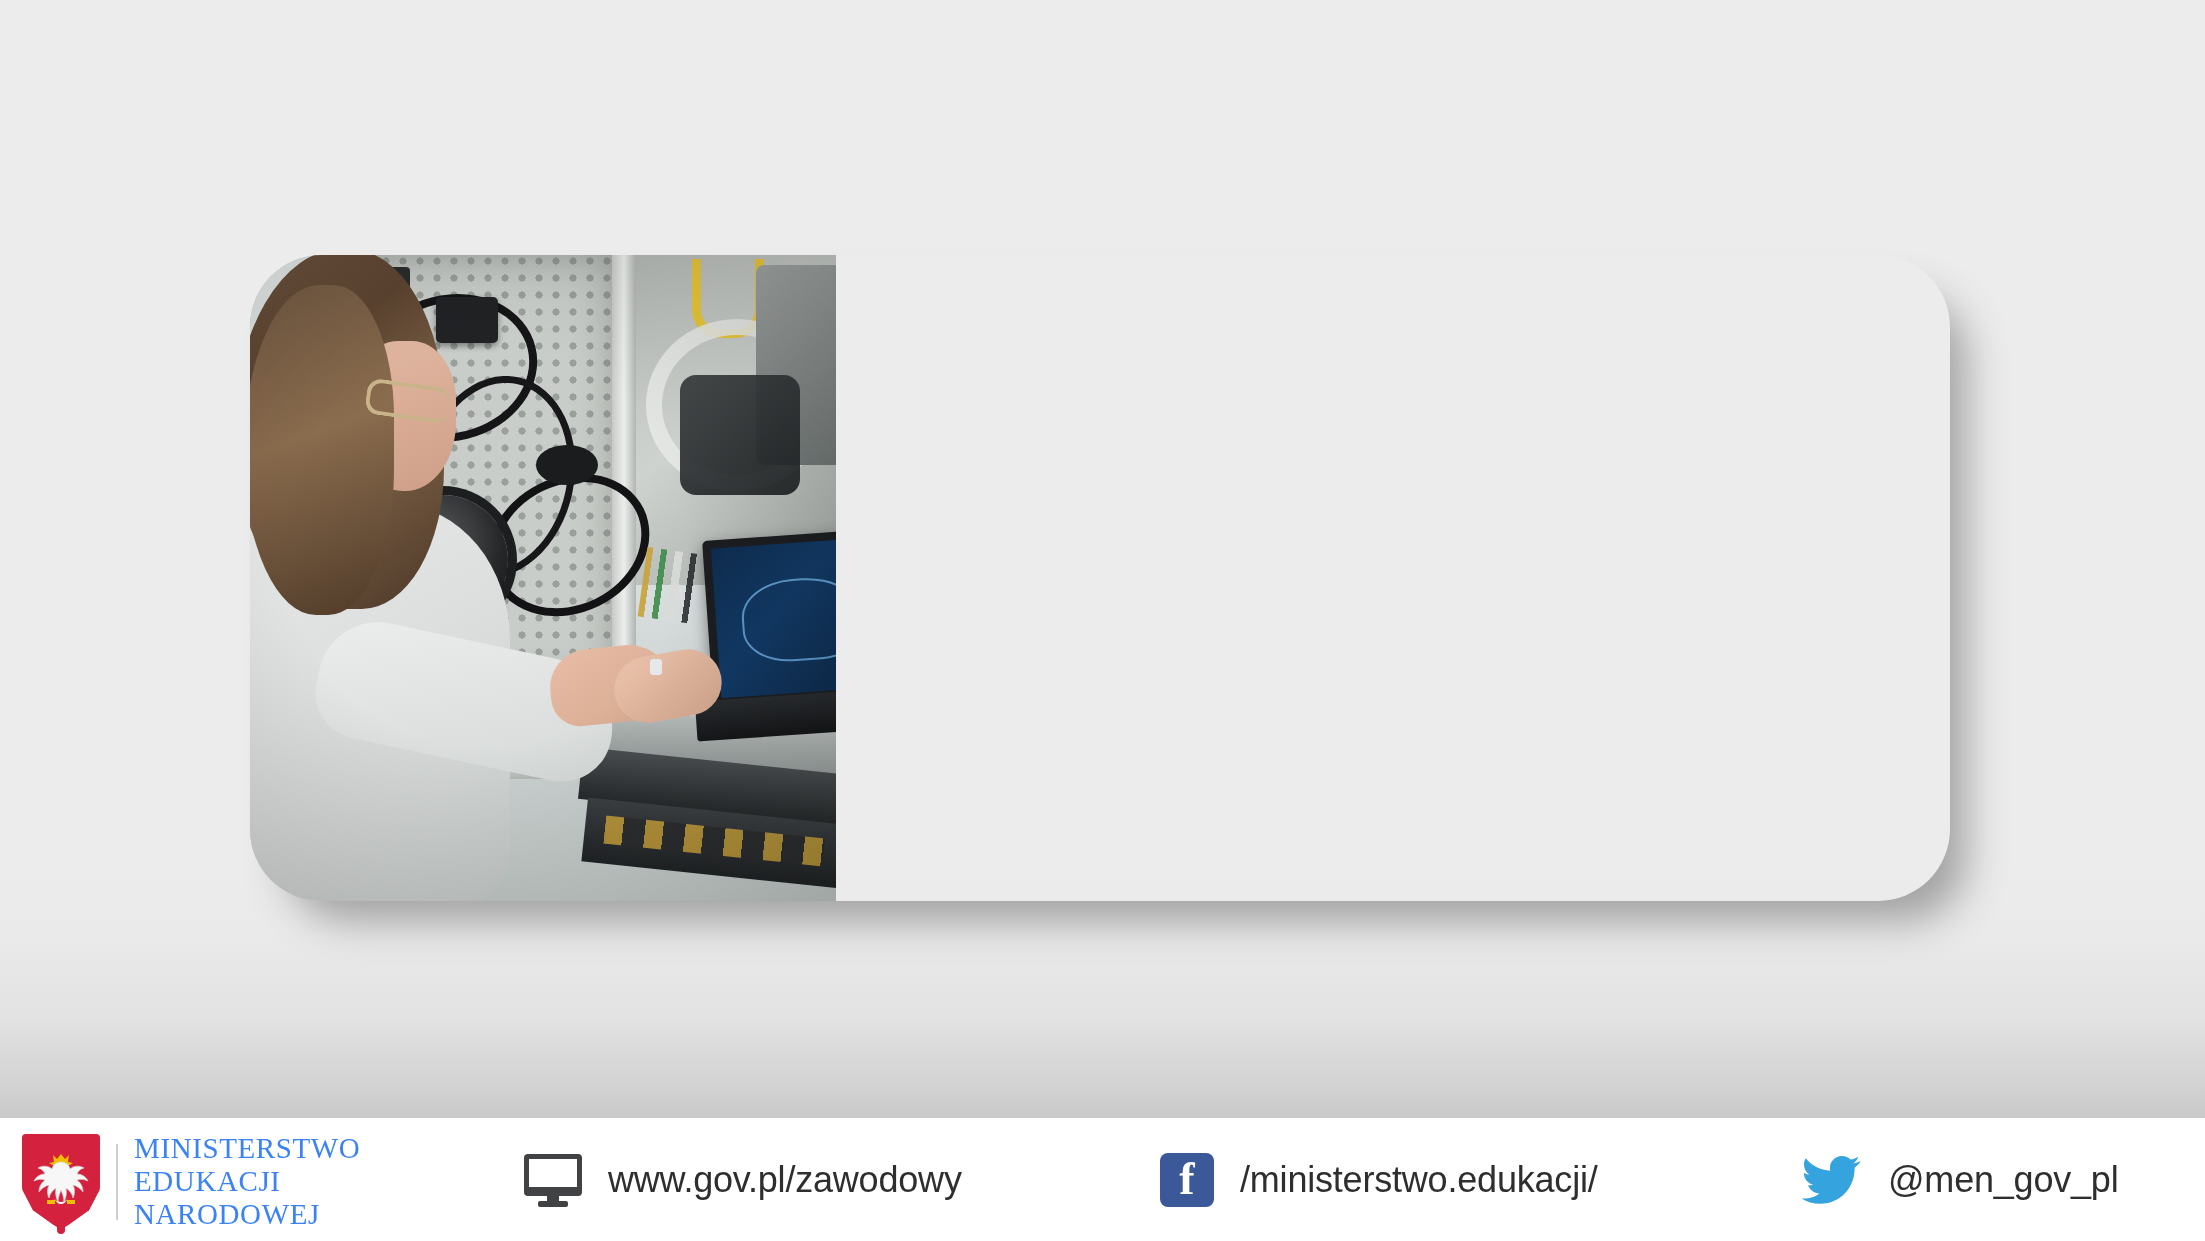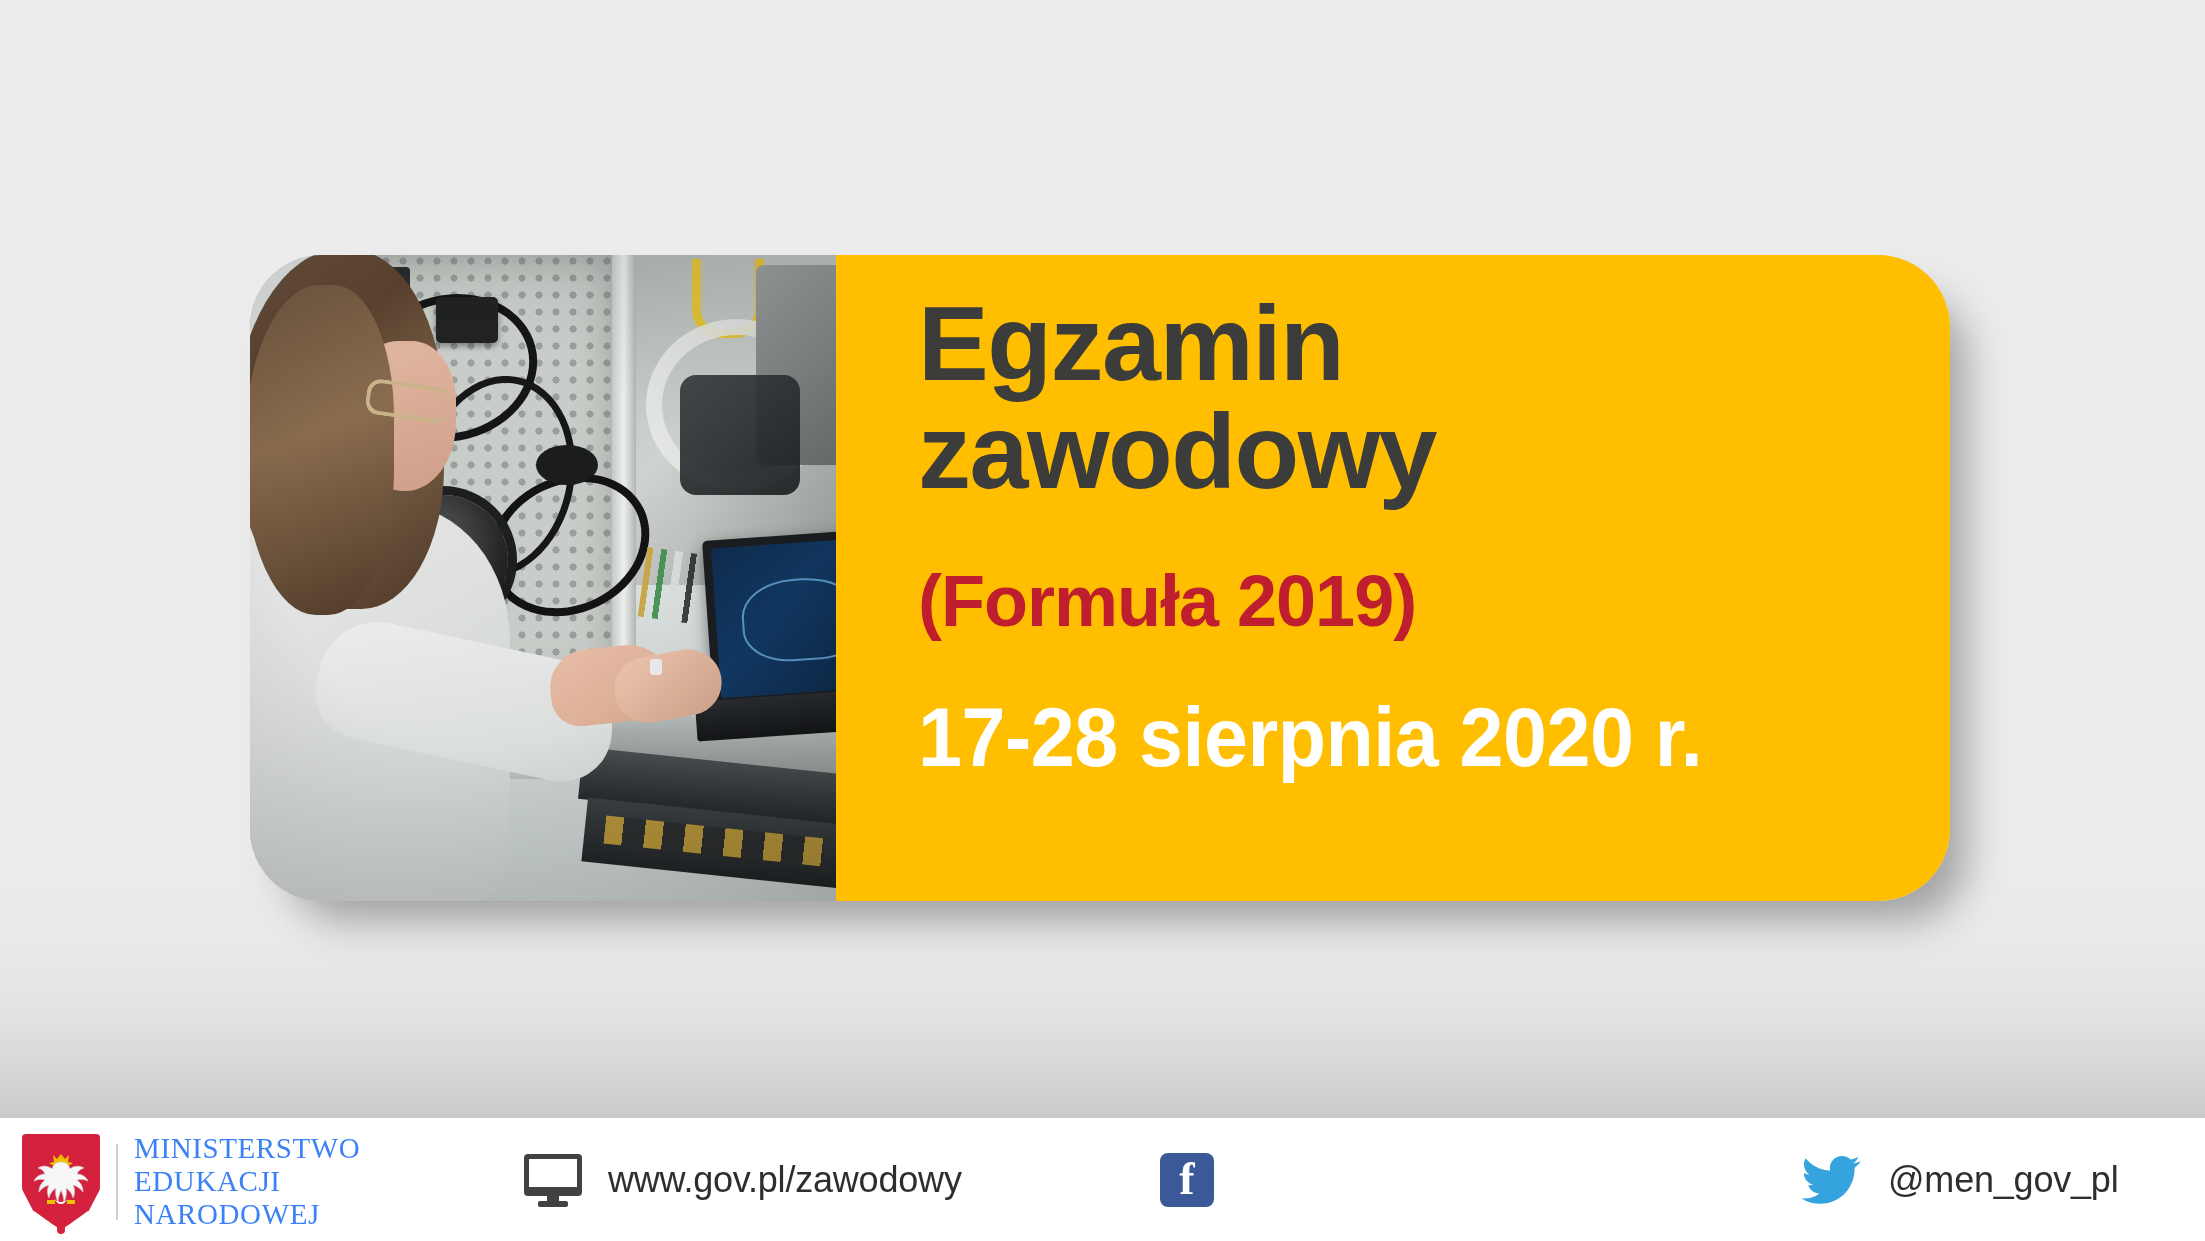--- a/index.html
+++ b/index.html
@@ -188,30 +188,20 @@
       <div class="ph photo-hand"></div>
       <div class="ph photo-hand2"></div>
       <div class="ph photo-ring"></div>
       <div class="ph photo-hair"></div>
       <div class="ph photo-face"></div>
       <div class="ph photo-hair2"></div>
       <div class="ph photo-glasses"></div>
       <div class="ph photo-vignette"></div>
     </div>
 
-    <div class="card-panel">
-      <div class="panel-inner">
-        <div class="head">
-          <span class="l1">Egzamin</span>
-          <span class="l2">zawodowy</span>
-        </div>
-        <div class="sub">(Formuła 2019)</div>
-        <div class="date">17-28 sierpnia 2020 r.</div>
-      </div>
-    </div>
 
   </div>
 
   <div class="footer">
 
     <div class="f-logo">
       <div class="shield">
         <div class="shield-body"></div>
         <div class="shield-nub"></div>
         <svg class="eagle" viewBox="0 0 62 72">
@@ -231,20 +221,21 @@
       <span class="ic-monitor">
         <span class="scr"></span>
           <span class="neck"></span>
           <span class="base"></span>
       </span>
       <span class="f-label">www.gov.pl/zawodowy</span>
     </div>
 
     <div class="f-item f-fb">
       <span class="ic-fb"></span>
+      <span class="f-label">/ministerstwo.edukacji/</span>
     </div>
 
     <div class="f-item f-tw">
       <svg class="ic-tw" viewBox="0 0 62 52">
         <path d="M60 7.5c-2.2 1-4.5 1.6-7 1.9 2.5-1.5 4.4-3.9 5.3-6.7-2.3 1.4-4.9 2.4-7.7 2.9C48.4 3.3 45.3 2 41.9 2c-6.6 0-12 5.4-12 12 0 .9.1 1.8.3 2.7C20.3 16.2 11.5 11.5 5.6 4.3c-1 1.8-1.6 3.9-1.6 6.1 0 4.2 2.1 7.9 5.3 10-2 0-3.8-.6-5.4-1.5v.1c0 5.8 4.1 10.7 9.6 11.8-1 .3-2 .4-3.1.4-.8 0-1.5-.1-2.3-.2 1.5 4.8 6 8.3 11.3 8.4-4.1 3.2-9.3 5.2-15 5.2-1 0-1.9-.1-2.9-.2 5.4 3.4 11.7 5.4 18.6 5.4 22.3 0 34.5-18.5 34.5-34.5 0-.5 0-1.1 0-1.6 2.4-1.7 4.4-3.8 6-6.2z" fill="#34a3de"></path>
       </svg>
       <span class="f-label">@men_gov_pl</span>
     </div>
 
   </div>

